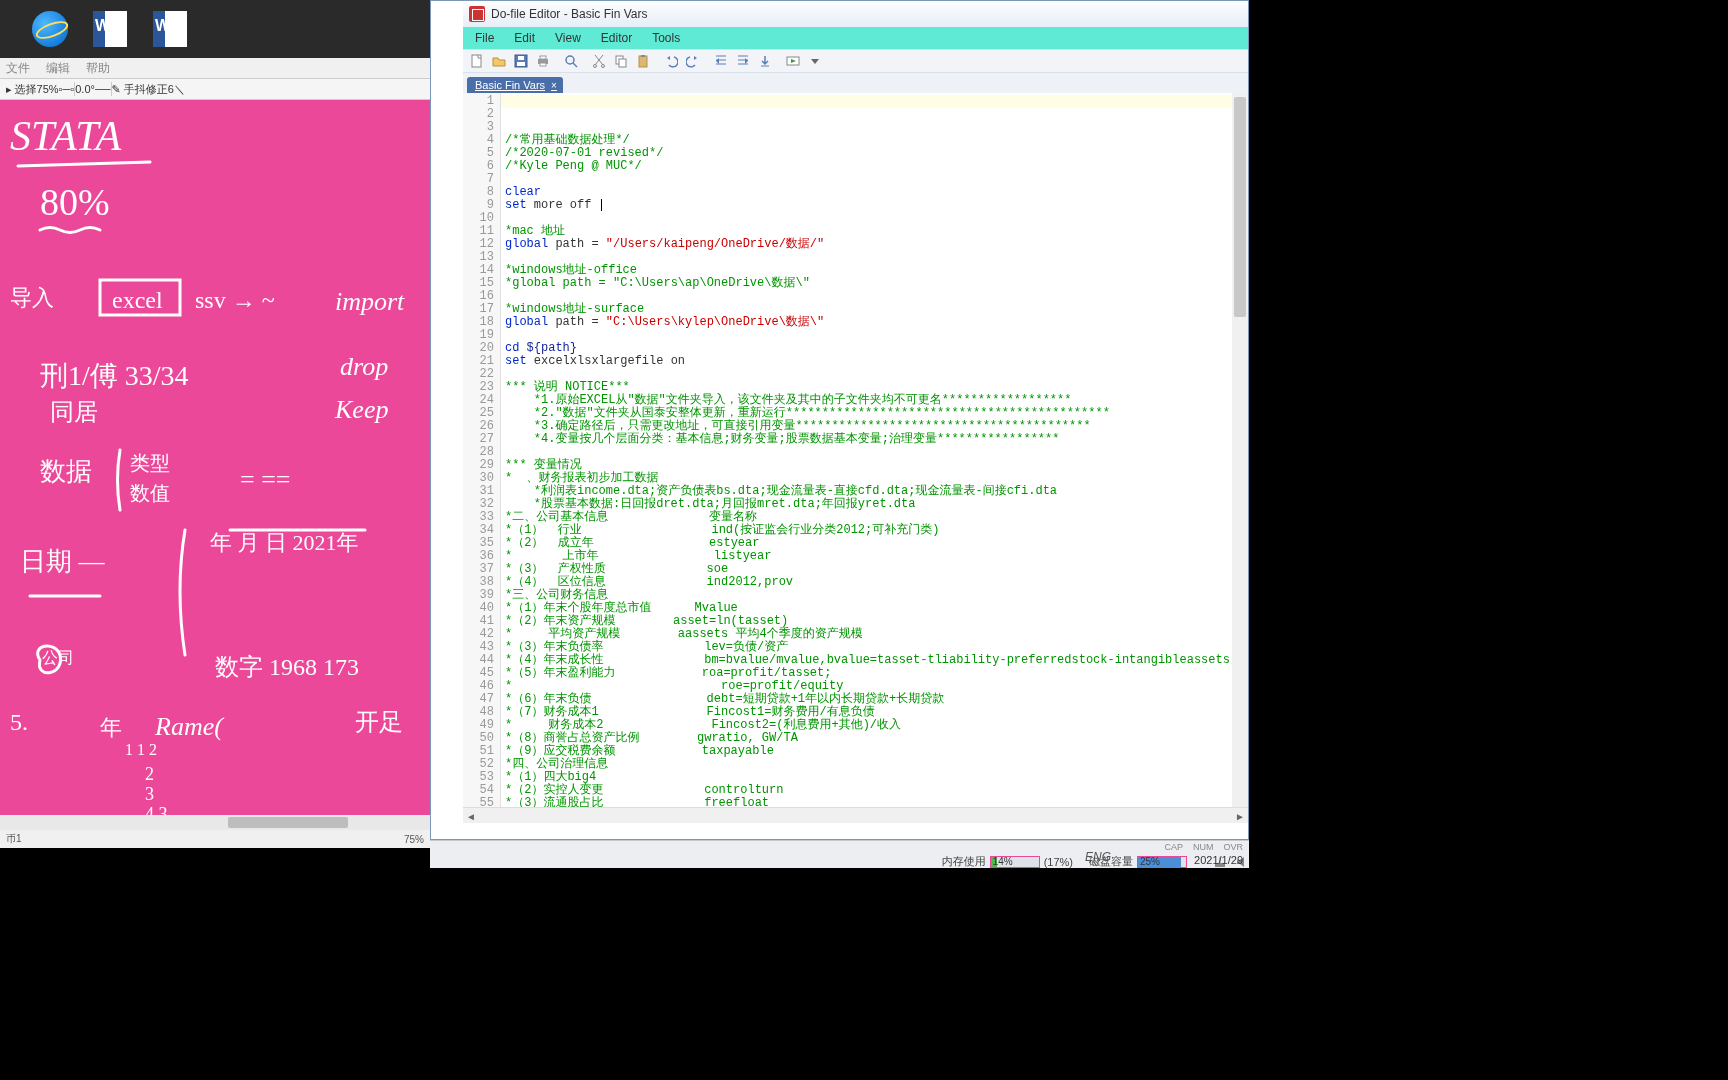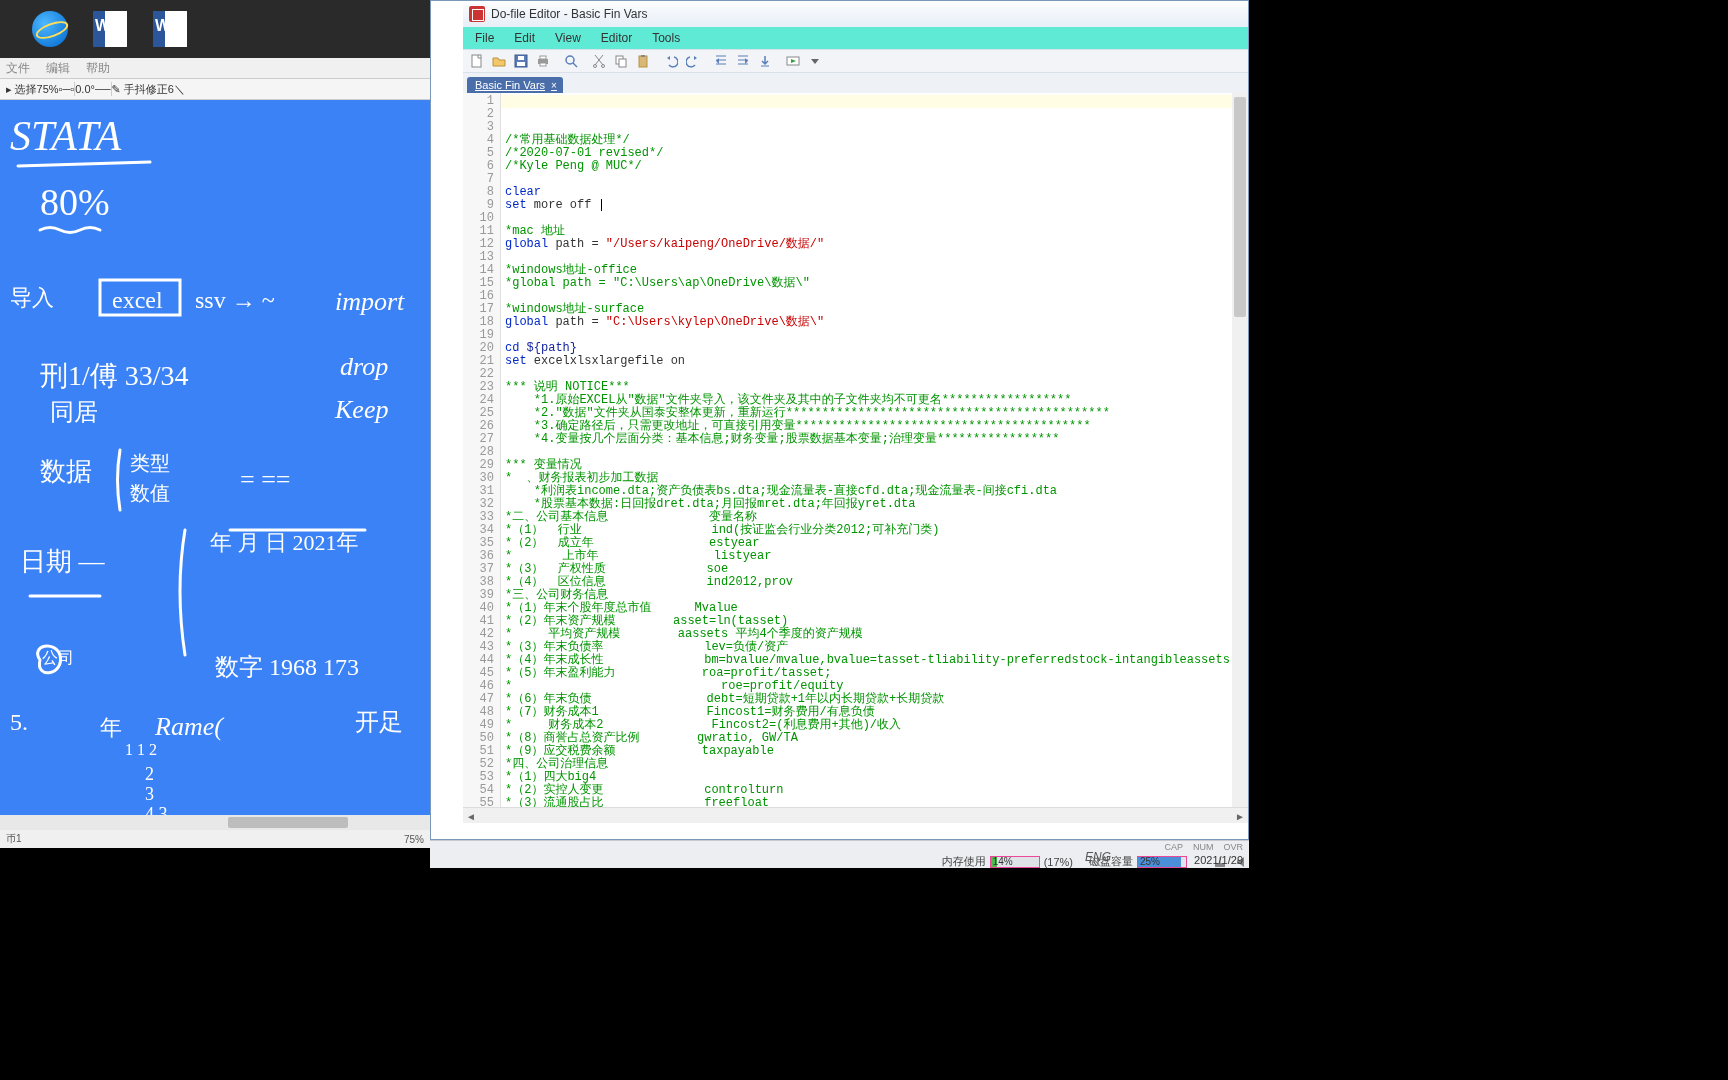--- a/index.html
+++ b/index.html
@@ -25,21 +25,21 @@
   background: #f0f0f0; font-size: 12px; color: #888; display: flex; align-items: center; padding: 4px 6px; gap: 16px;
 }
 .wb-toolbar2 {
   position: absolute; left: 0; top: 78px; width: 430px; height: 22px;
   background: #f5f5f5; border-top: 1px solid #ccc; border-bottom: 1px solid #ccc;
   font-size: 11px; color: #333; display: flex; align-items: center; padding: 0 6px; gap: 0;
 }
 .wb-toolbar2 .divider { width:1px; height:14px; background:#ccc; }
 .wb-canvas {
   position: absolute; left: 0; top: 100px; width: 430px; height: 730px;
-  background: #3b82f6; color: #fff;
+  background: #ec4899; color: #fff;
 }
 .wb-canvas svg { width:100%; height:100%; }
 .chalk { fill: none; stroke: #fff; stroke-width: 3; stroke-linecap: round; }
 .chalk-text { font-family: 'Comic Sans MS', cursive; fill: #fff; }
 
 .wb-status {
   position: absolute; left: 0; top: 830px; width: 430px; height: 18px;
   background: #f0f0f0; font-size: 10px; color: #555; display: flex; align-items: center; padding: 0 6px; justify-content: space-between;
 }
 .wb-below { position: absolute; left:0; top:848px; width:430px; height:232px; background:#000; }

